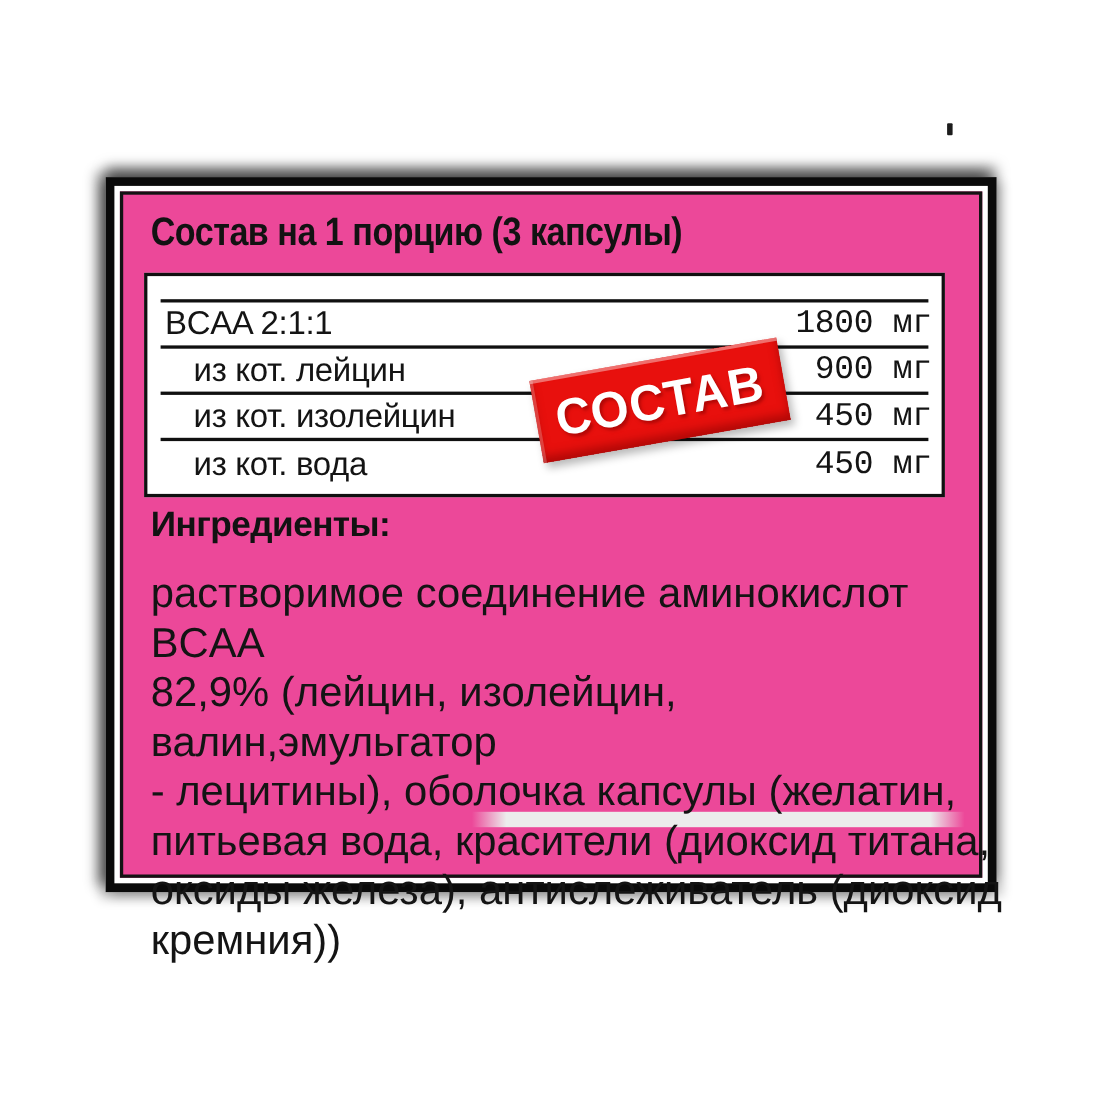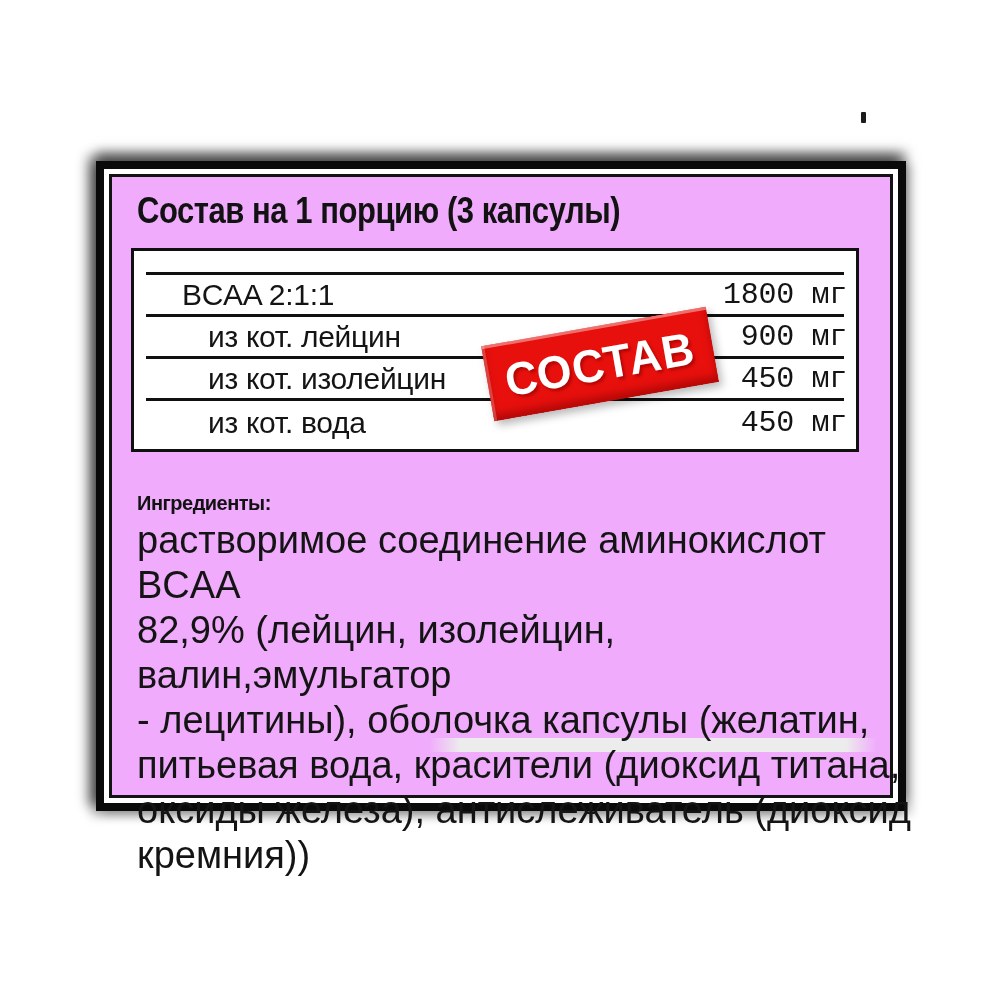--- a/index.html
+++ b/index.html
@@ -26,21 +26,21 @@
     border:8px solid #0a0a0a;
     box-shadow:
       0 -9px 11px rgba(0,0,0,0.50),
       -9px -5px 11px rgba(0,0,0,0.42),
       -5px 6px 9px rgba(0,0,0,0.22),
       6px 4px 9px rgba(0,0,0,0.18);
   }
   .label-inner {
     position:absolute; inset:5px;
     border:3px solid #131313;
-    background:#f0abfc;
+    background:#ec4899;
   }
 
   .label-title {
     position:absolute; left:25px; top:13px;
     font-size:36px; font-weight:bold; letter-spacing:-0.5px;
     white-space:nowrap;
     transform:scaleX(0.86); transform-origin:left top;
     color:#121212;
   }
 
@@ -50,21 +50,21 @@
     width:728px; height:204px;
     border:3px solid #101010;
     display:flex; flex-direction:column;
     background:#ffffff;
   }
   .t-spacer { height:21px; }
   .t-rule { height:3px; background:#101010; margin:0 12px; flex:none; }
   .t-row {
     display:flex; justify-content:space-between; align-items:center;
     font-size:30px; letter-spacing:-0.3px; color:#141414;
-    height:39px; flex:none;padding-left:32px;
+    height:39px; flex:none;
   }
   .t-row.last { flex:1 1 auto; align-items:flex-start; padding-top:5px; }
   .t-name.lvl0 { padding-left:16px; }
   .t-name.lvl1 { padding-left:42px;text-align:center; }
   .t-val { padding-right:9px;font-family:Liberation Mono, monospace; }
 
   
   .stamp {
     position:absolute; left:374px; top:149px;
     width:228px; height:76px;
@@ -79,22 +79,22 @@
     z-index:5;
   }
   .stamp-text {
     color:#ffffff; font-weight:bold; font-size:46px;
     letter-spacing:1px; white-space:nowrap;
     transform:scaleX(0.97);
     text-shadow:2px 3px 3px rgba(135,0,0,0.55);
   }
 
   .ingredients-heading {
-    position:absolute; left:25px; top:315px;
-    font-size:20px; font-weight:bold; letter-spacing:-0.5px;
+    position:absolute; left:25px; top:281px;
+    font-size:32px; font-weight:bold; letter-spacing:-0.5px;
     color:#121212;
   }
 
   .faint-band {
     position:absolute; left:317px; top:561px;
     width:448px; height:14px;
     background:linear-gradient(90deg, rgba(236,236,236,0) 0%, #ececec 7%, #ececec 93%, rgba(236,236,236,0) 100%);
     z-index:0;
   }
 

